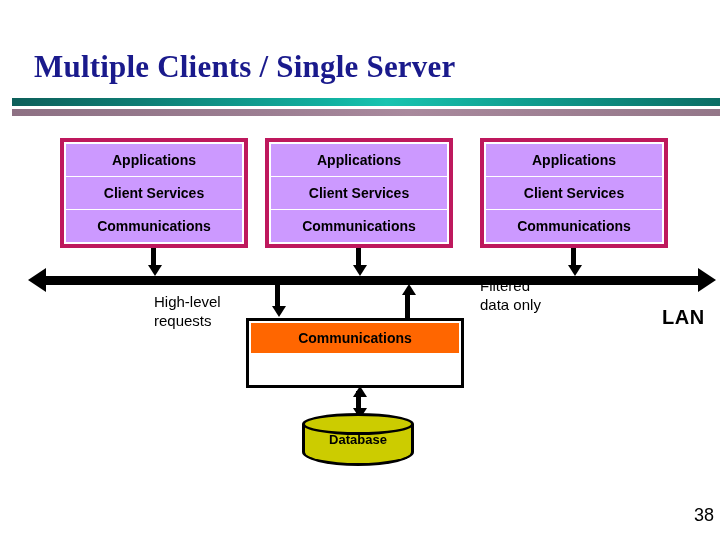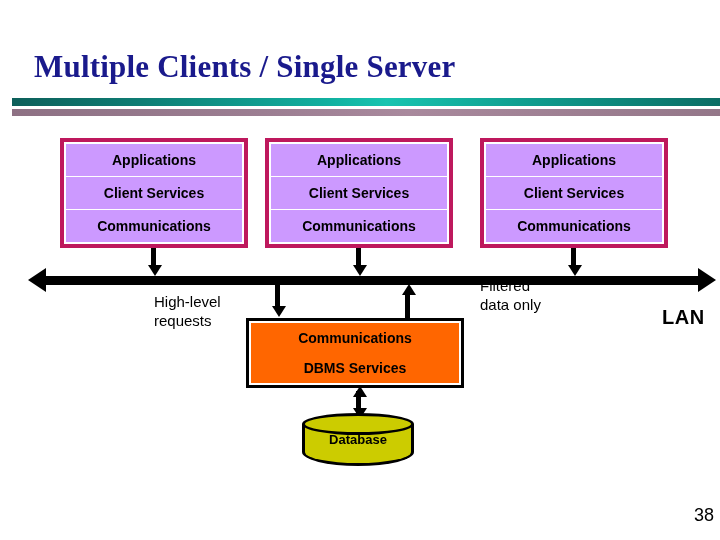--- a/index.html
+++ b/index.html
@@ -288,21 +288,20 @@
   <div class="bus-arrow right"></div>
 
   <div class="vline srvdown"></div>
   <div class="vhead down srvdownh"></div>
 
   <div class="vline srvup"></div>
   <div class="vhead up srvuph"></div>
 
   <div class="server-stack">
     <div class="layer-orange">Communications</div>
-    <div class="layer-orange">DBMS Services</div>
   </div>
 
   <div class="vline dbline"></div>
   <div class="vhead up dbheadup"></div>
   <div class="vhead down dbheaddown"></div>
 
   <div class="db-cyl">
     <div class="db-body"></div>
     <div class="db-top"></div>
     <div class="db-label">Database</div>

